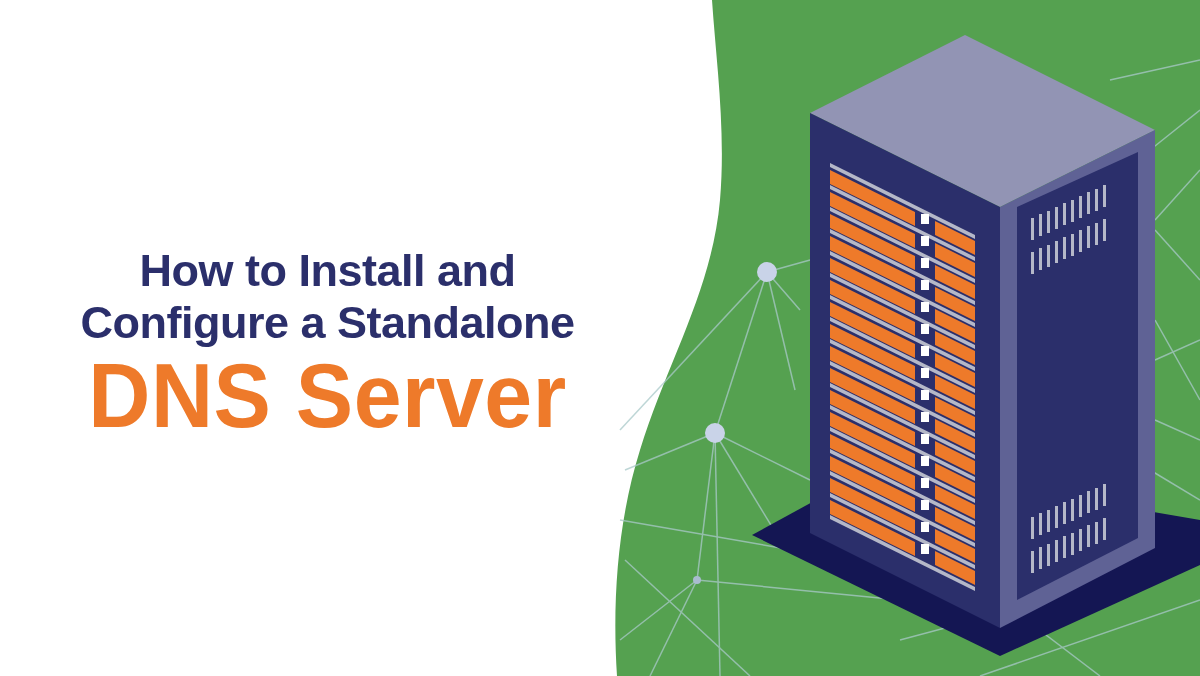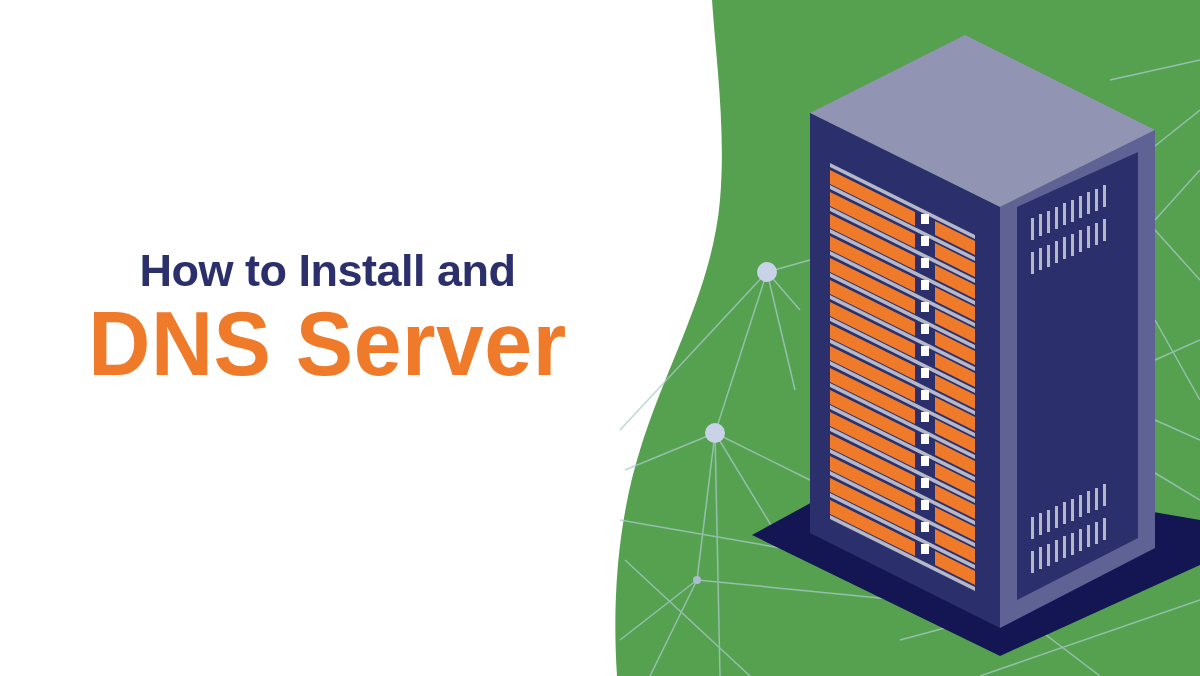--- a/index.html
+++ b/index.html
@@ -126,14 +126,15 @@
       <use href="#bay" y="286"></use>
         <use href="#bay" y="308"></use>
         <use href="#bay" y="330"></use>
       <polygon points="830,515 975,587 975,591 830,519" fill="#b5b8c8"></polygon>
     </g>
   </g>
 </svg>
 
 <div class="title-block">
   <div class="title-line">How to Install and</div>
+  <div class="title-line">Configure a Standalone</div>
   <div class="title-accent">DNS Server</div>
 </div>
 
 </body></html>

